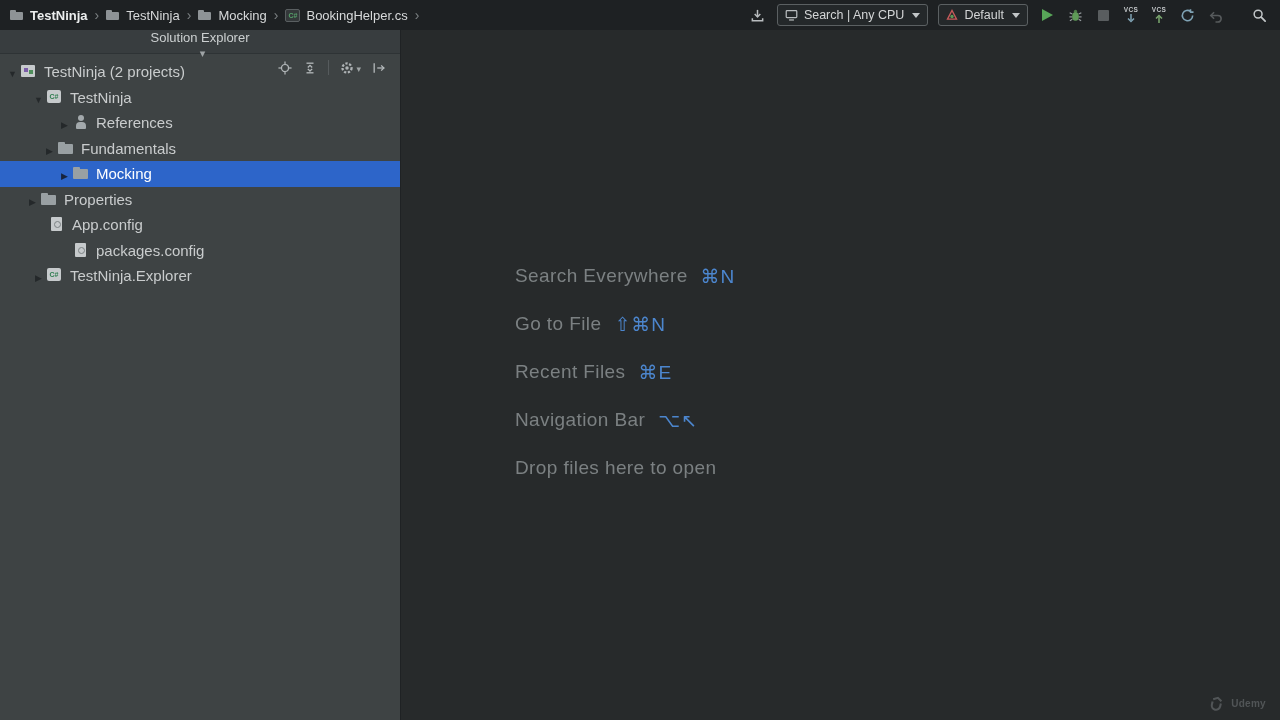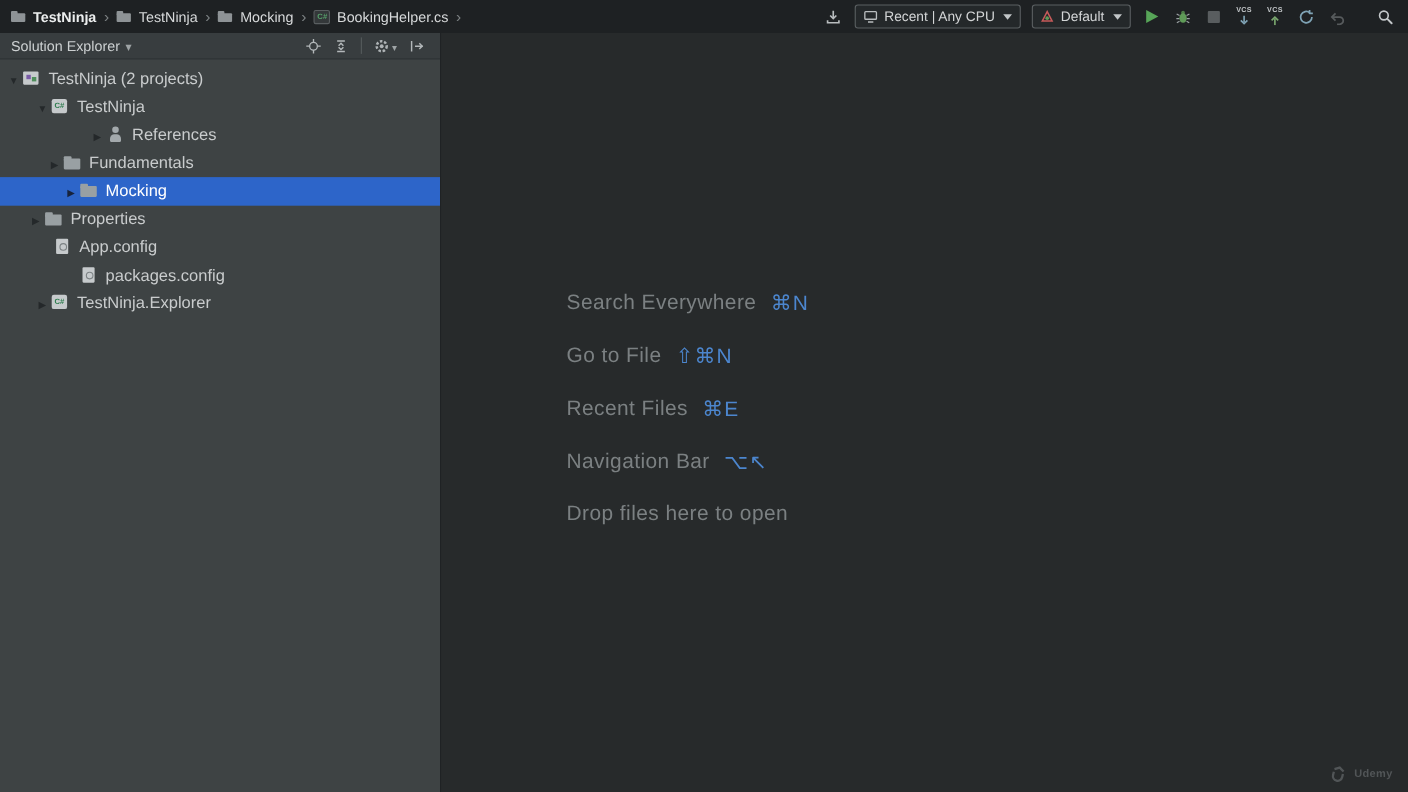--- a/index.html
+++ b/index.html
@@ -42,21 +42,21 @@
   .vcs-label{ font-size:6.5px; color:#c2c6c8; letter-spacing:0.3px; font-weight:bold; }
   .search-btn{ margin-left:16px; }
 
   
   .sidebar{
     position:absolute; top:30px; left:0; width:401px; height:690px;
     background:#3e4344; border-right:1px solid #1f2224;
   }
   .sidebar-header{
     height:24px; background:#383d3f; border-bottom:1px solid #2e3335;
-    display:flex; align-items:center; padding:0 10px; color:#ccd0d1; font-size:13px;
+    display:flex; align-items:center; padding:0 10px; color:#ccd0d1; font-size:13px;flex-direction:column;
   }
   .sh-caret::before{ content:"▾"; color:#9ea3a5; font-size:11px; margin-left:5px; }
   .header-icons{ margin-left:auto; display:flex; align-items:center; gap:11px; padding-right:4px; }
   .hdr-btn{ display:flex; align-items:center; cursor:default; }
   .vsep{ width:1px; height:15px; background:#565b5d; }
   .gear-caret::before{ content:"▾"; color:#9ea3a5; font-size:9px; margin-left:2px; }
 
   .tree{ padding-top:5px; font-size:15px; color:#c9cccd; }
   .row{ height:25.5px; display:flex; align-items:center; cursor:default; white-space:nowrap; }
   .row.selected{ background:#2d65c9; color:#ffffff; }
@@ -121,21 +121,21 @@
           <path d="M5 6.5 8 9.5 11 6.5"></path>
           <path d="M2.5 11v2.5h11V11"></path>
       </svg>
     </div>
 
     <div class="tb-dropdown">
       <svg width="13" height="13" viewBox="0 0 16 15" fill="none" stroke="#b9bdbf" stroke-width="1.5">
         <rect x="1.5" y="1.5" width="13" height="8.5" rx="1"></rect>
           <line x1="5" y1="13" x2="11" y2="13"></line>
       </svg>
-      <span>Recent | Any CPU</span>
+      <span>Search | Any CPU</span>
       <span class="caret-down"></span>
     </div>
 
     <div class="tb-dropdown">
       <svg width="12" height="12" viewBox="0 0 16 16">
         <path d="M2 13.5 8 2l6 11.5z" fill="none" stroke="#c55a5a" stroke-width="1.8"></path>
         <circle cx="8" cy="10" r="2.2" fill="#5f9b58"></circle>
       </svg>
       <span>Default</span>
       <span class="caret-down"></span>
@@ -247,21 +247,21 @@
     <div class="row" style="padding-left:4px">
       <span class="tw exp"></span>
       <span class="i i-sln"></span>
       <span>TestNinja (2 projects)</span>
     </div>
     <div class="row" style="padding-left:30px">
       <span class="tw exp"></span>
       <span class="i i-proj"></span>
       <span>TestNinja</span>
     </div>
-    <div class="row" style="padding-left:80px">
+    <div class="row" style="padding-left:56px">
       <span class="tw col"></span>
       <span class="i i-ref"></span>
       <span>References</span>
     </div>
     <div class="row" style="padding-left:41px">
       <span class="tw col"></span>
       <span class="i i-folder"></span>
       <span>Fundamentals</span>
     </div>
     <div class="row selected" style="padding-left:56px">

